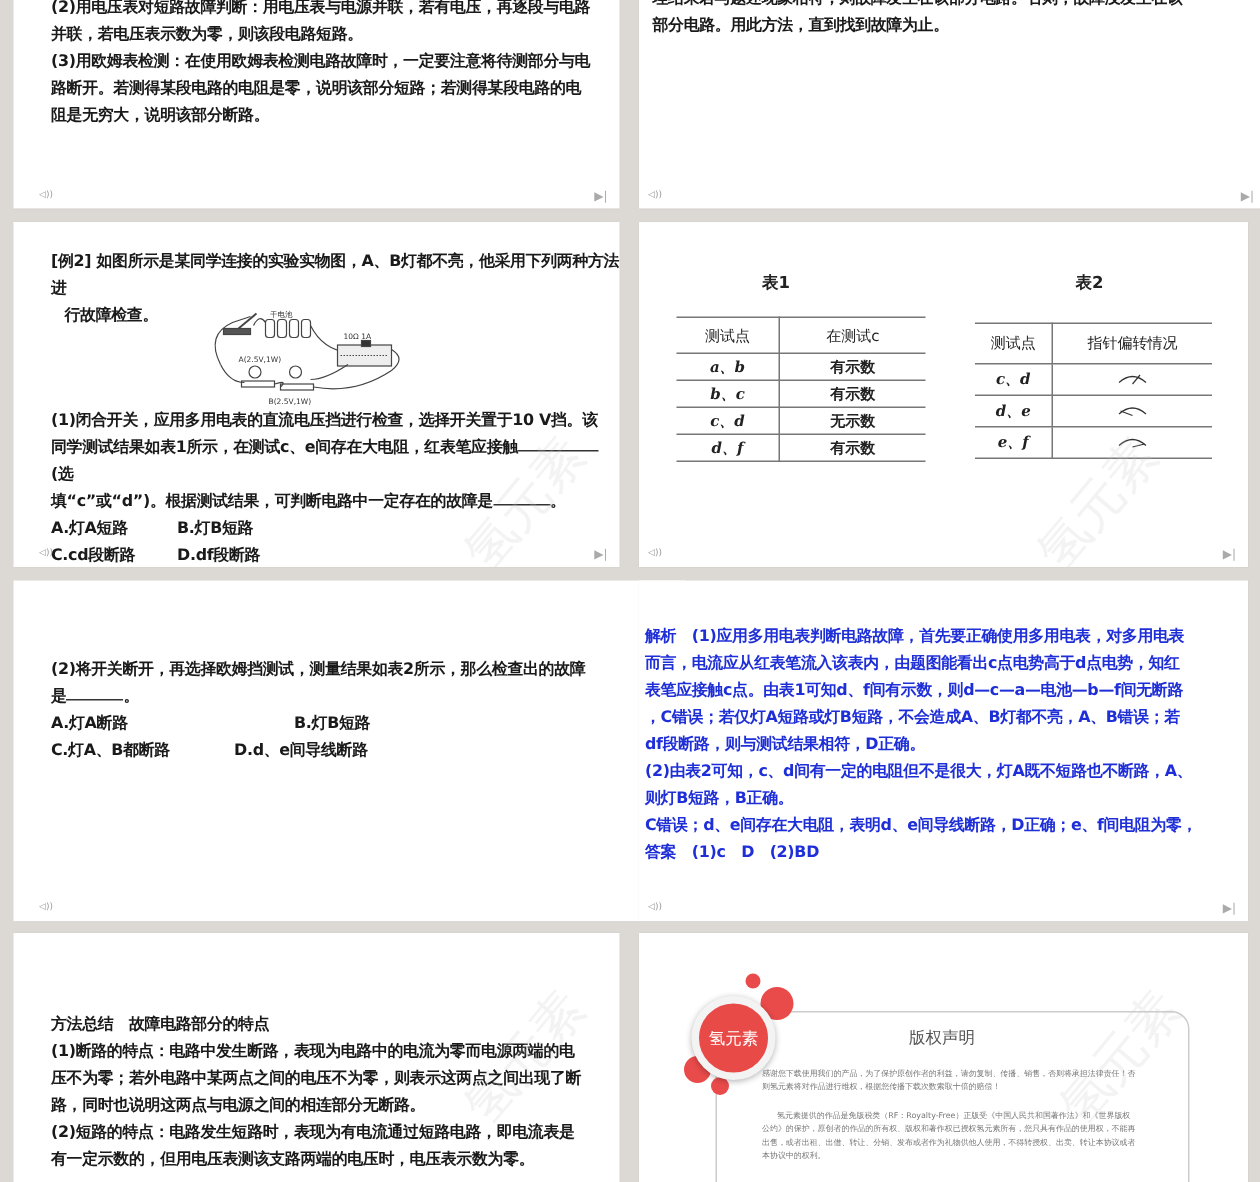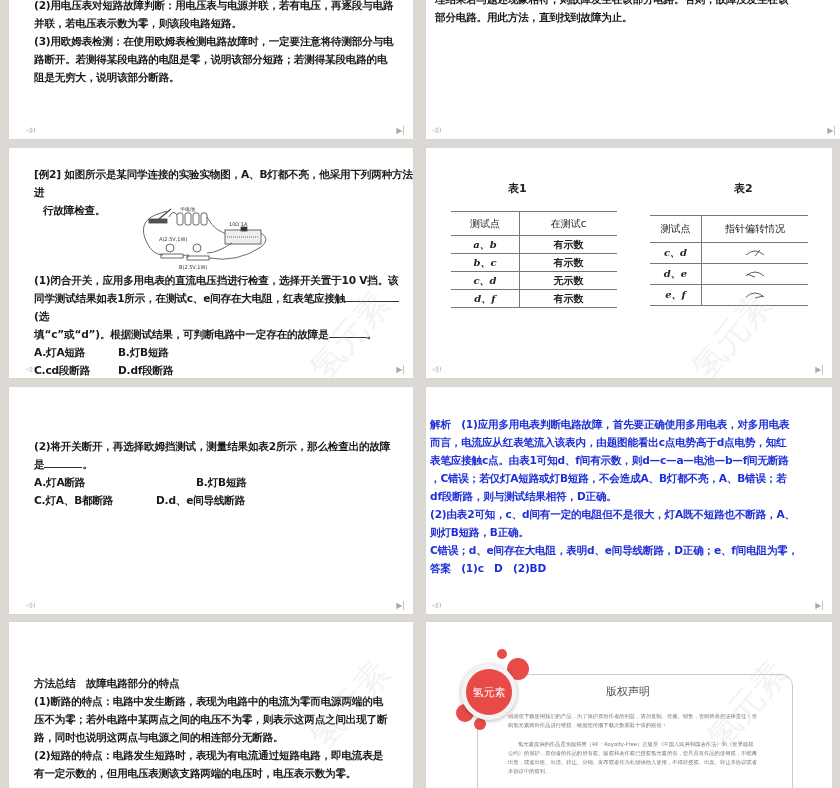--- a/index.html
+++ b/index.html
@@ -10,21 +10,21 @@
     position:relative;
   }
   .slide {
     position:absolute; background:#ffffff; overflow:hidden;
     box-shadow:0 0 1px rgba(0,0,0,0.08);
   }
   .s1 { left:9px;  top:0px;   width:404px; height:139px; }
   .s2 { left:426px;top:0px;   width:406px; height:139px;padding-left:12px; }
   .s3 { left:9px;  top:148px; width:404px; height:230px; }
   .s4 { left:426px;top:148px; width:406px; height:230px; }
-  .s5 { left:9px;  top:387px; width:404px; height:227px; }
+  .s5 { left:9px;  top:387px; width:404px; height:227px;padding-left:44px; }
   .s6 { left:426px;top:387px; width:406px; height:227px; }
   .s7 { left:9px;  top:622px; width:404px; height:170px; }
   .s8 { left:426px;top:622px; width:406px; height:170px; }
 
   .body-text {
     position:absolute; font-size:10.6px; font-weight:bold; color:#1a1a1a;
     line-height:18px; letter-spacing:-0.2px;
   }
   .blue { color:#1f2fd8; }
   .blank { display:inline-block; border-bottom:1px solid #333; width:54px; height:10px; }
@@ -167,21 +167,21 @@
       <td class="pt">c、d</td>
       <td class="val">无示数</td>
     </tr>
     <tr>
       <td class="pt">d、f</td>
       <td class="val">有示数</td>
     </tr>
   </tbody>
     </table>
 
-  <div class="tbl-title" style="left:308px; top:33px;">表2</div>
+  <div class="tbl-title" style="left:291px; top:33px;">表2</div>
   <table class="phys" style="left:224px; top:67px; width:158px;">
     <tbody>
         <tr>
       <th style="width:51px; height:26px;">测试点</th>
       <th>指针偏转情况</th>
     </tr>
     <tr>
       <td class="pt" style="height:20px">c、d</td>
       <td>
         <svg width="22" height="10" viewBox="0 0 22 10">

